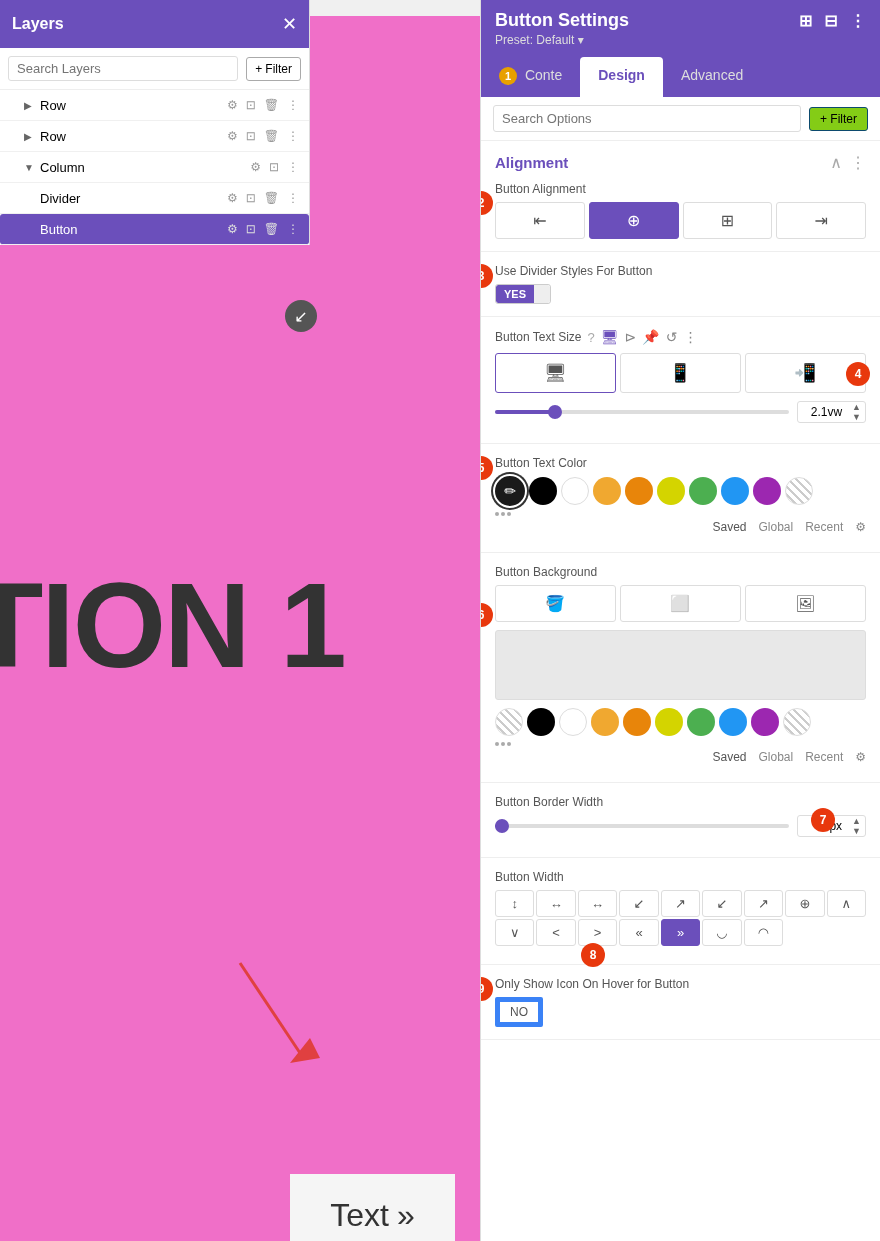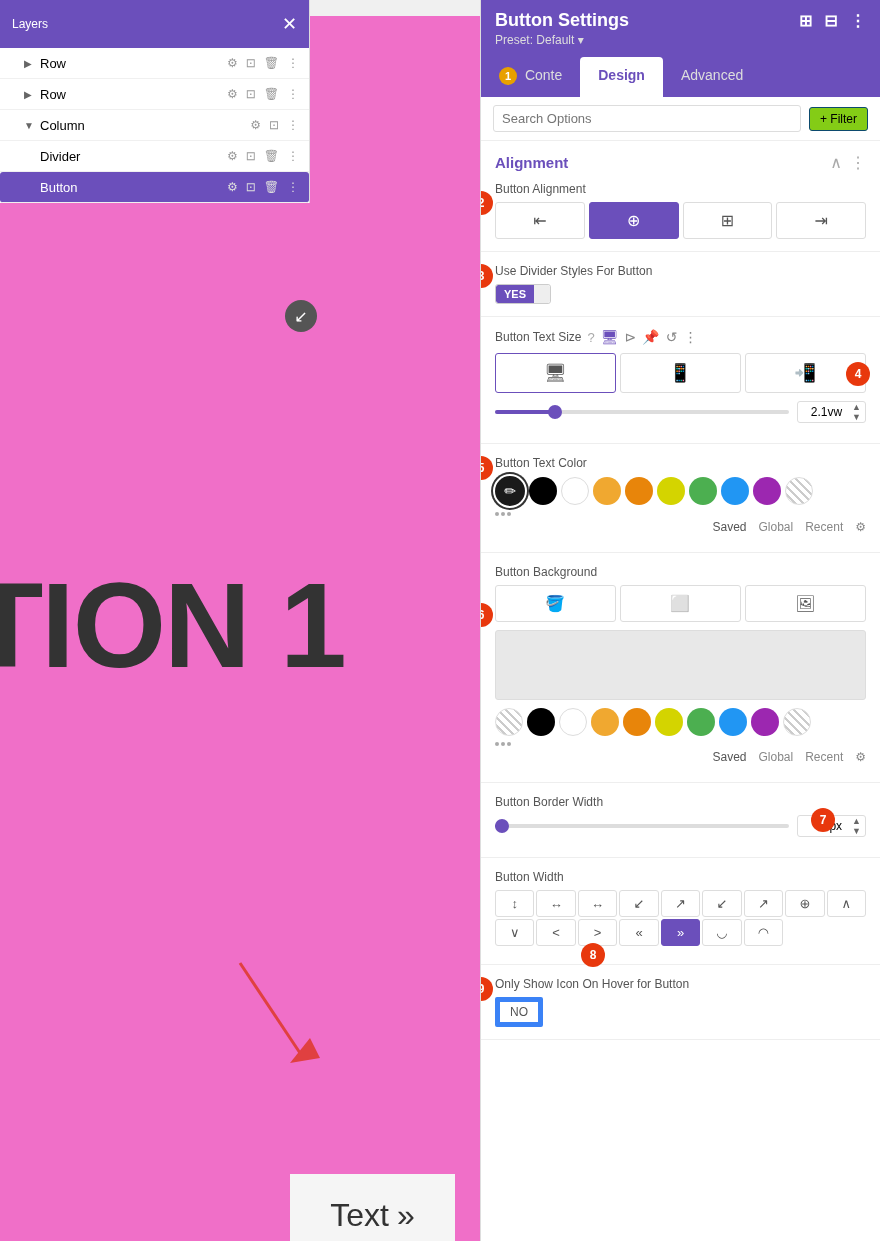--- a/index.html
+++ b/index.html
@@ -46,21 +46,21 @@
       border-right: 1px solid #ddd;
       z-index: 10;
     }
     .layers-header {
       background: #6b4fbb;
       color: #fff;
       padding: 8px 12px;
       display: flex; align-items: center; justify-content: space-between;
       height: 48px;
     }
-    .layers-title { font-size: 12px; font-weight: 400; }
+    .layers-title { font-size: 16px; font-weight: 700; }
     .layers-close { color: #fff; cursor: pointer; font-size: 18px; }
     .layers-search {
       display: flex; align-items: center;
       padding: 8px;
       border-bottom: 1px solid #eee;
       gap: 8px;
     }
     .layers-search input {
       border: 1px solid #ddd; border-radius: 3px;
       padding: 4px 8px; flex: 1; font-size: 13px;
@@ -319,20 +319,27 @@
   <button class="next-button">
     <span>Text</span>
     <span>»</span>
   </button>
 </div>
 
 <div class="layers-panel">
   <div class="layers-header">
     <span class="layers-title">Layers</span>
     <span class="layers-close">✕</span>
+  </div>
+  <div class="layers-search">
+    <input type="text" placeholder="Search Layers" style="">
+    <button class="filter-btn">
+      <span>+</span>
+      <span>Filter</span>
+    </button>
   </div>
 
   <div class="layer-item">
     <span class="layer-indent"></span>
     <span class="layer-expand">▶</span>
     <span class="layer-name">Row</span>
     <span class="layer-actions">
       <span>⚙</span>
       <span>⊡</span>
       <span>🗑</span>

